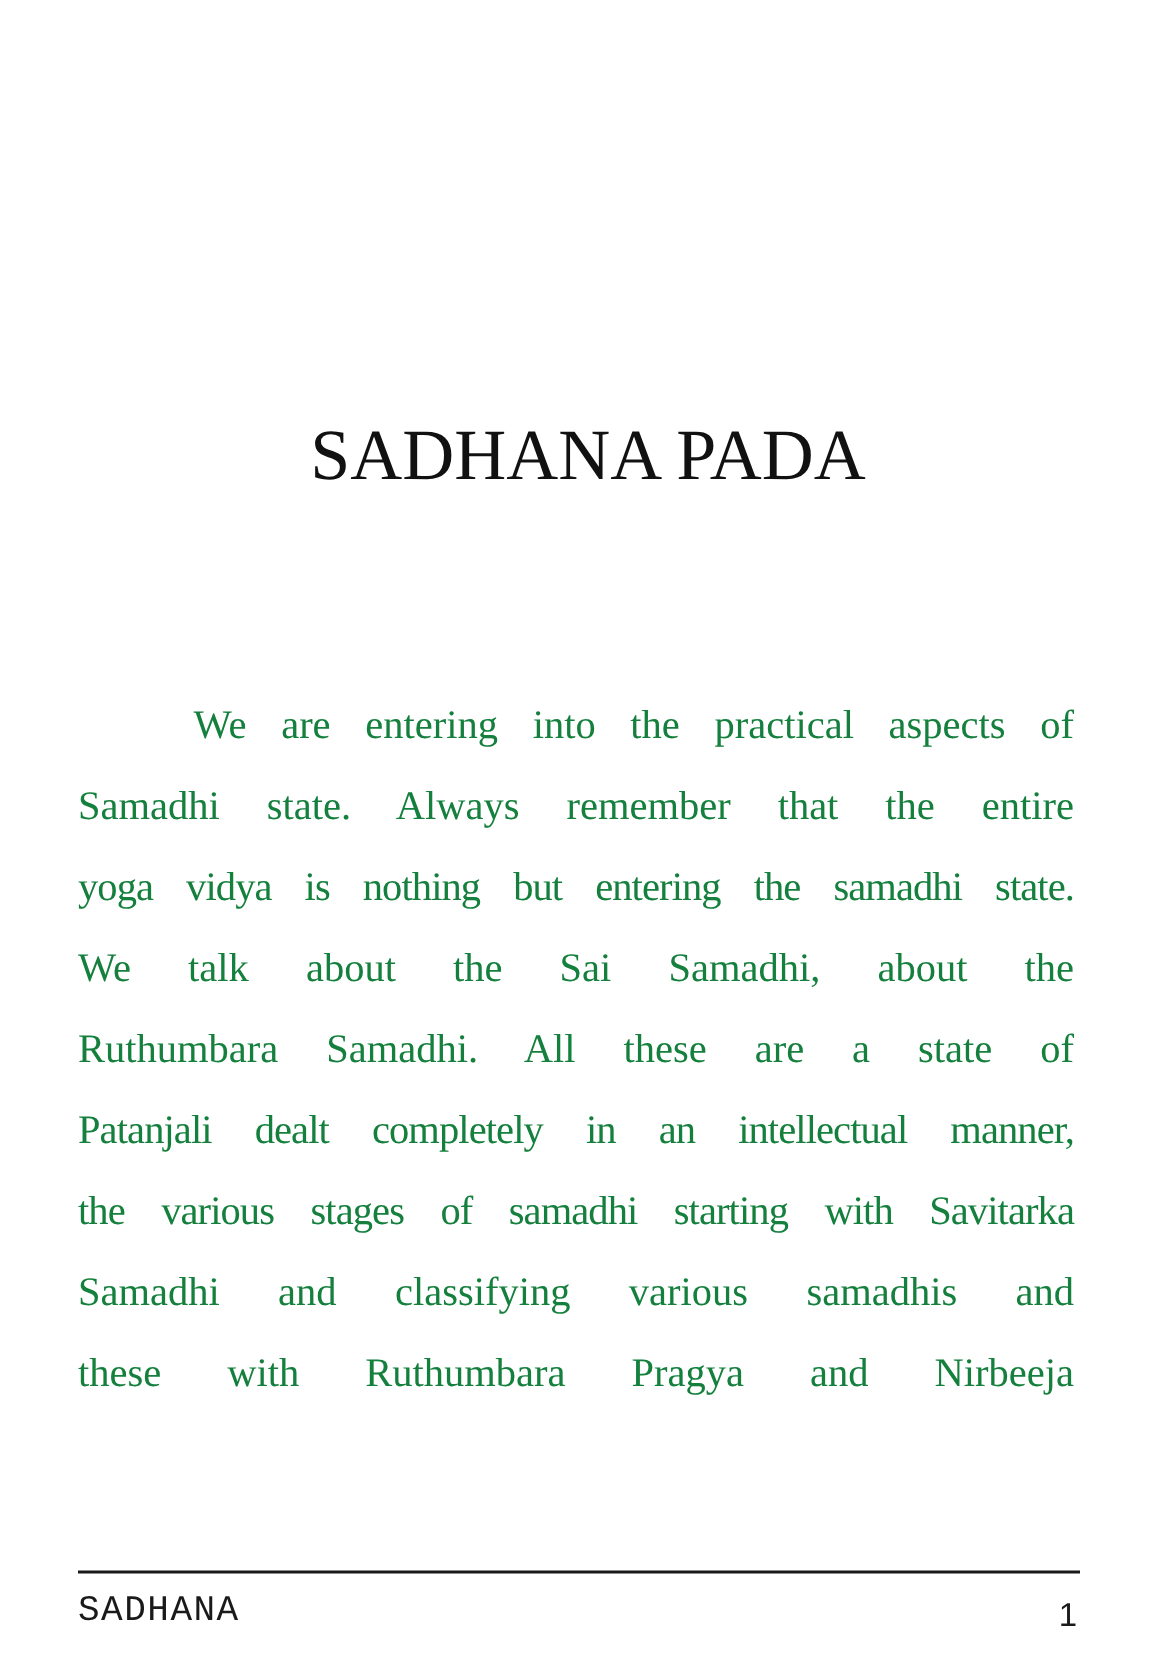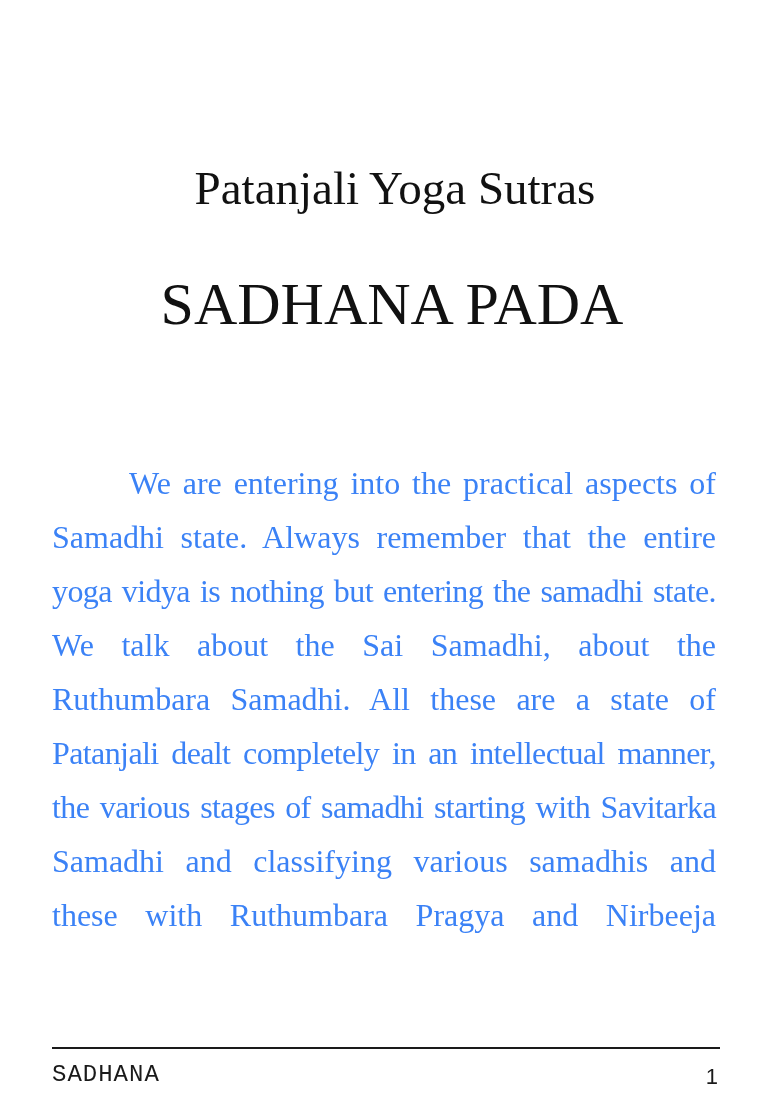--- a/index.html
+++ b/index.html
@@ -31,38 +31,38 @@
       line-height: 60px;
       color: #111;
       padding-left: 10px;
     }
     .chapter-title {
       position: absolute;
       left: 0; right: 0;
       top: 274px;
       text-align: center;
       font-family: "Liberation Serif", serif;
-      font-size: 60px;
+      font-size: 48px;
       line-height: 60px;
       color: #111;
       padding-left: 4px;
     }
     .body-text {
       position: absolute;
       left: 52px;
       top: 460px;
       width: 664px;
     }
     .line {
       display: block;
       height: 54px;
       line-height: 46px;
       font-family: "Liberation Serif", serif;
-      font-size: 32px;
-      color: #3b82f6;
+      font-size: 27px;
+      color: #15803d;
       text-align: justify;
       text-align-last: justify;
       white-space: nowrap;
       overflow: visible;
     }
     .line.indent {
       padding-left: 77px;
     }
     .line.tight {
       letter-spacing: -0.6px;
@@ -93,21 +93,20 @@
       font-size: 22px;
       line-height: 40px;
       color: #1a1a1a;
     }
   </style>
 </head>
 <body>
 
 <div class="page">
 
-  <div class="book-title">Patanjali Yoga Sutras</div>
 
   <div class="chapter-title">SADHANA PADA</div>
 
   <div class="body-text">
     <span class="line indent">We are entering into the practical aspects of</span>
     <span class="line">Samadhi state. Always remember that the entire</span>
     <span class="line tight">yoga vidya is nothing but entering the samadhi state.</span>
     <span class="line">We talk about the Sai Samadhi, about the</span>
     <span class="line">Ruthumbara Samadhi. All these are a state of</span>
     <span class="line tight">Patanjali dealt completely in an intellectual manner,</span>

